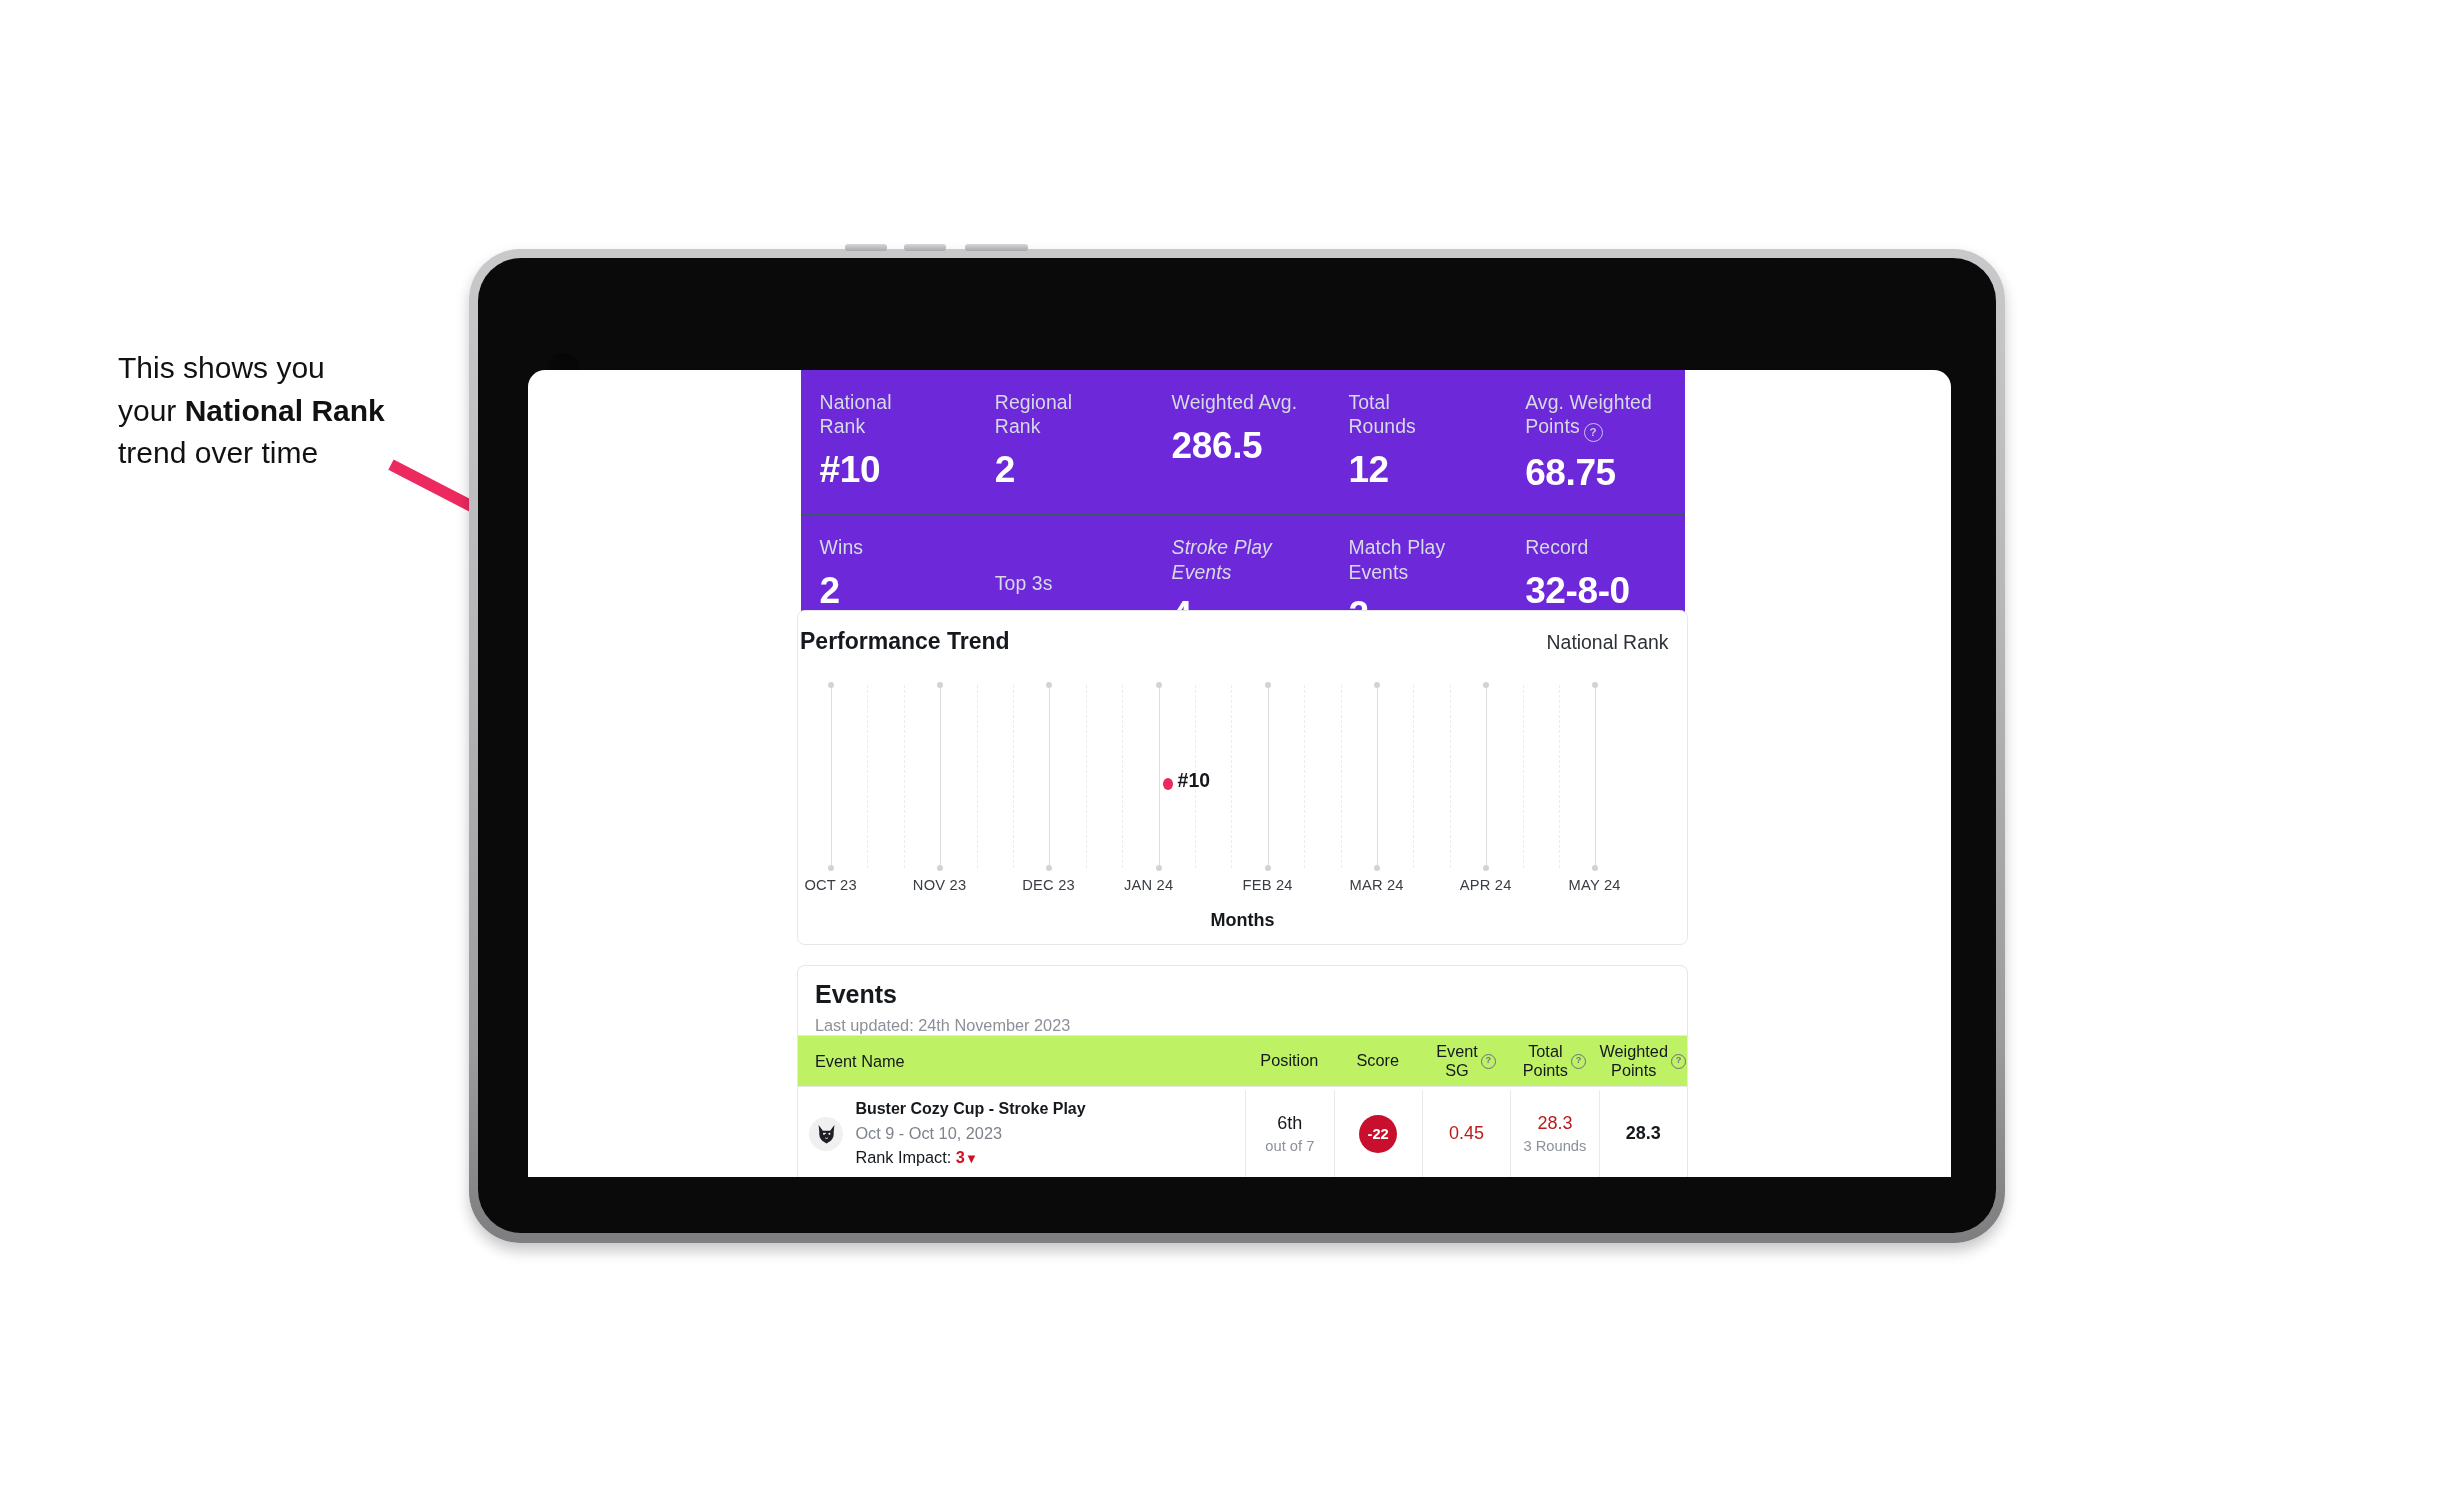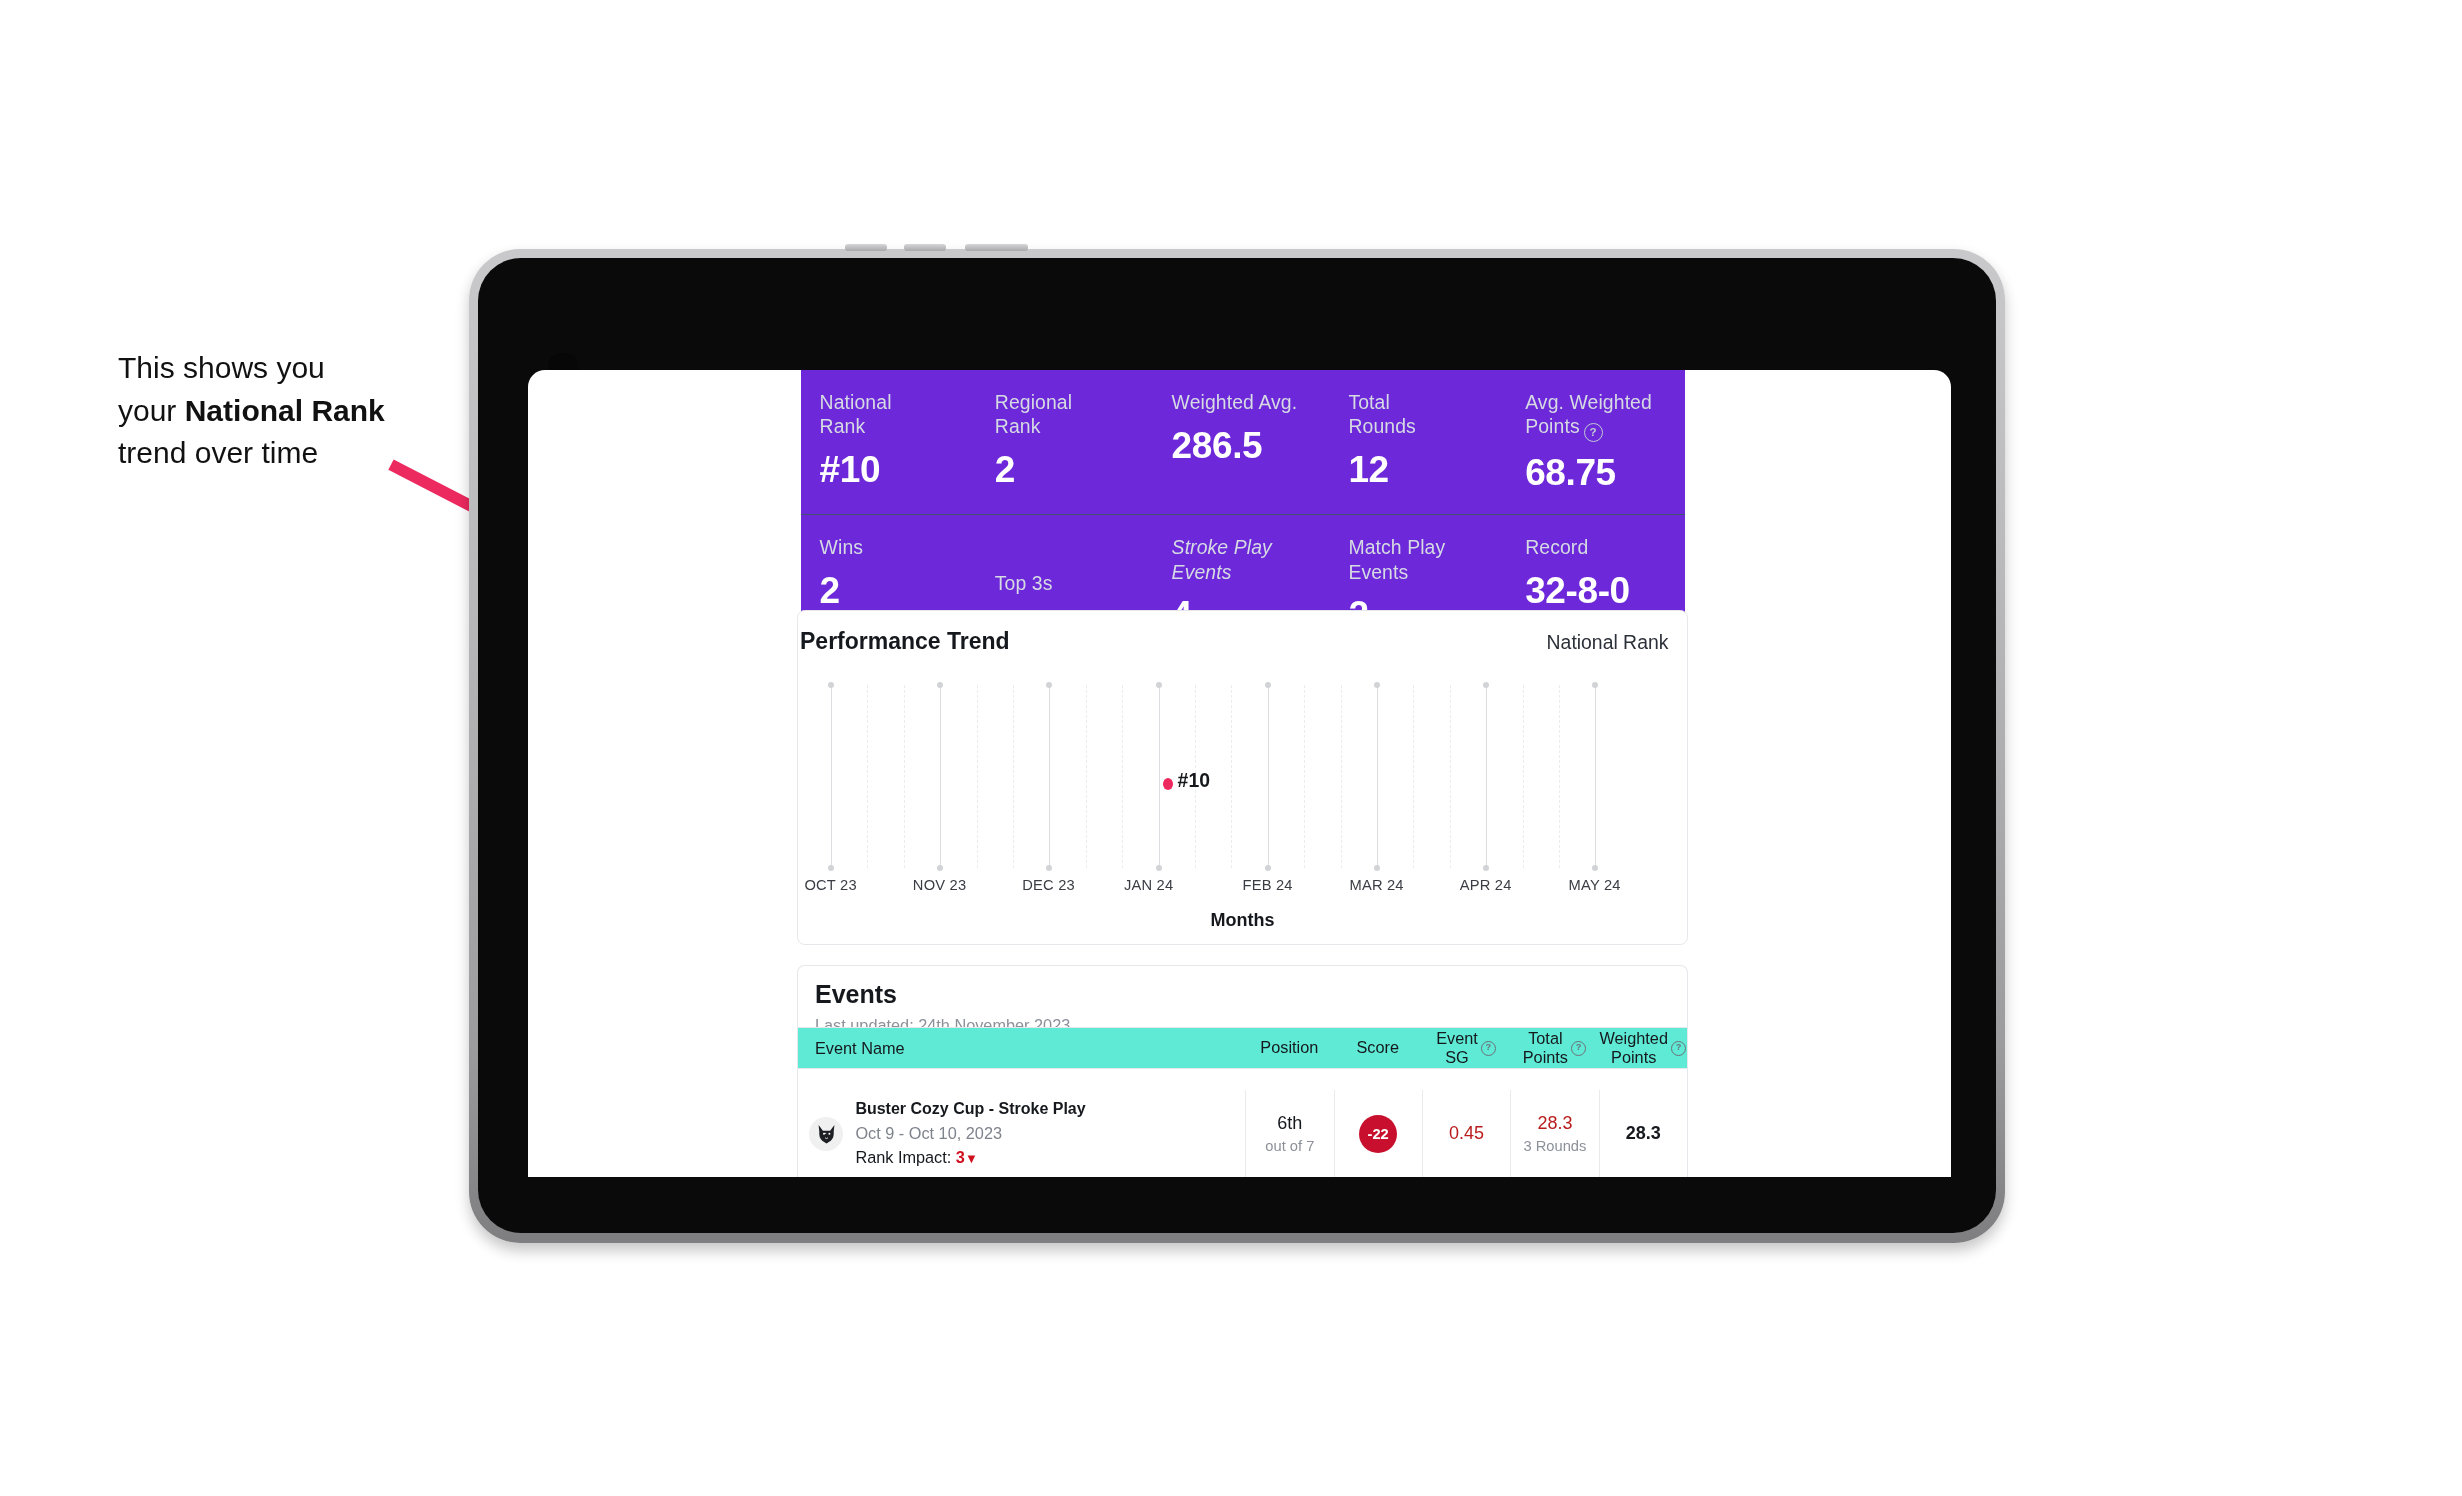--- a/index.html
+++ b/index.html
@@ -118,22 +118,22 @@
   }
   #axis-title{
     position:absolute;left:0;top:299px;width:100%;text-align:center;
     font-size:18px;font-weight:bold;color:#15181d;
   }
 
   
   #events-title{position:absolute;left:17px;top:14px;font-size:25px;font-weight:bold;color:#15181d;}
   #events-sub{position:absolute;left:17px;top:50px;font-size:16.3px;color:#8b9099;}
   #events-head{
-    position:absolute;left:0;top:61px;width:100%;height:42px;
-    background:#5eead4;border-top:1.5px solid #e6e7ea;border-bottom:1.5px solid #e6e7ea;
+    position:absolute;left:0;top:69px;width:100%;height:52px;
+    background:#bef264;border-top:1.5px solid #e6e7ea;border-bottom:1.5px solid #e6e7ea;
     display:flex;box-sizing:border-box;
   }
   #events-row{
     position:absolute;left:0;top:124px;width:100%;height:87px;display:flex;box-sizing:border-box;
   }
   .col-name{width:50.3%;box-sizing:border-box;}
   .col-n{width:9.94%;box-sizing:border-box;border-left:1.5px solid #e9eaec;}
   #events-head .col-n,#events-head .col-name{border-left:none;}
   .hcell{
     display:flex;align-items:center;font-size:16.3px;color:#15181d;height:100%;

